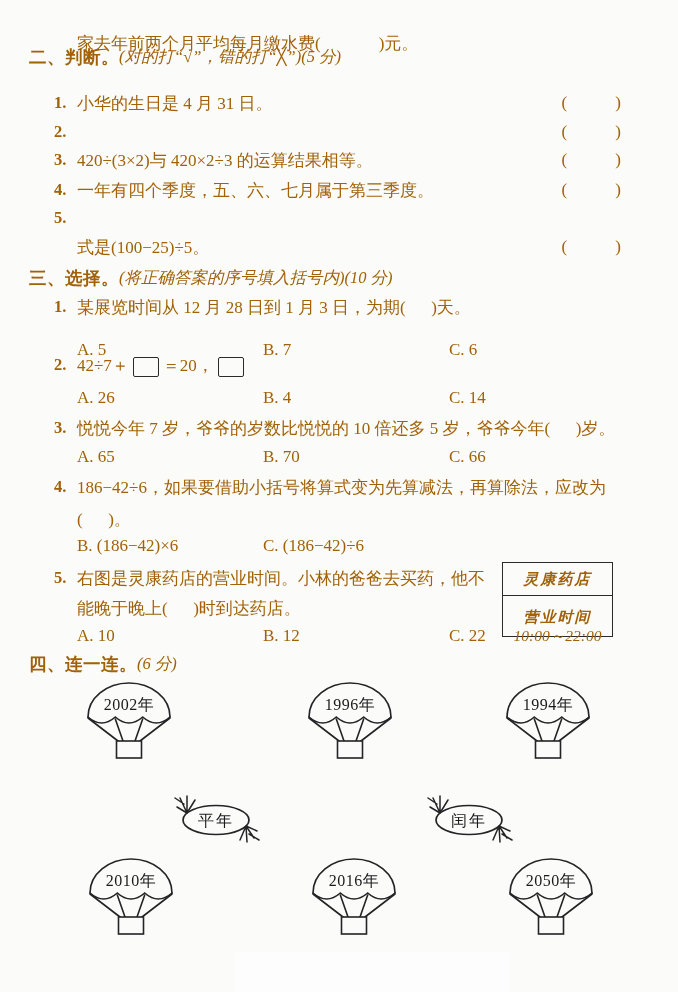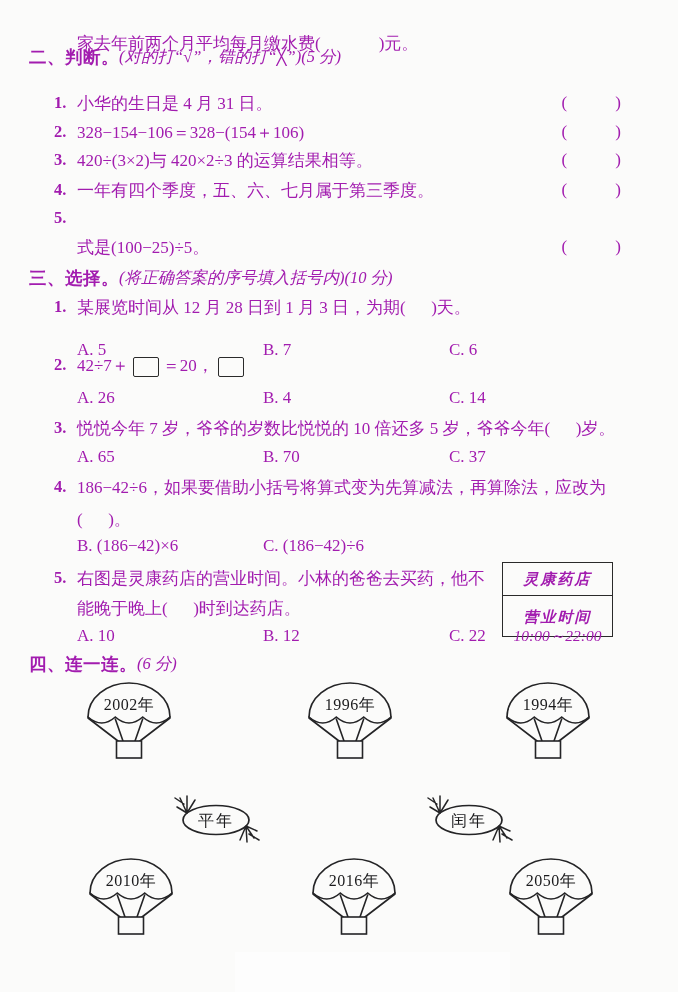--- a/index.html
+++ b/index.html
@@ -3,21 +3,21 @@
 <meta charset="utf-8">
 <style>
   html,body{margin:0;padding:0;}
   body{background:#e8e8e8;}
   .page{
     position:relative;
     width:678px;height:992px;
     margin:0 auto;
     background:#fbfbfa;
     font-family:"Liberation Serif","DejaVu Serif",serif;
-    color:#a21caf;
+    color:#a16207;
     overflow:hidden;
   }
   .line{
     position:absolute;left:0;width:678px;height:28px;
     display:flex;align-items:center;
     font-size:17px;white-space:nowrap;
   }
   .p77{padding-left:77px;box-sizing:border-box;}
   .p54{padding-left:54px;box-sizing:border-box;}
   .p29{padding-left:29px;box-sizing:border-box;}
@@ -74,21 +74,20 @@
       <span class="kai">(5 分)</span>
   </div>
 
   <div class="line p54 jline" style="top:89px">
     <span class="num">1.</span>
       <span>小华的生日是 4 月 31 日。</span>
       <span class="brk">(&nbsp;&nbsp;&nbsp;&nbsp;&nbsp;&nbsp;&nbsp;&nbsp;&nbsp;)</span>
   </div>
   <div class="line p54 jline" style="top:118px">
     <span class="num">2.</span>
-      <span>328−154−106＝328−(154＋106)</span>
       <span class="brk">(&nbsp;&nbsp;&nbsp;&nbsp;&nbsp;&nbsp;&nbsp;&nbsp;&nbsp;)</span>
   </div>
   <div class="line p54 jline" style="top:146px">
     <span class="num">3.</span>
       <span>420÷(3×2)与 420×2÷3 的运算结果相等。</span>
       <span class="brk">(&nbsp;&nbsp;&nbsp;&nbsp;&nbsp;&nbsp;&nbsp;&nbsp;&nbsp;)</span>
   </div>
   <div class="line p54 jline" style="top:176px">
     <span class="num">4.</span>
       <span>一年有四个季度，五、六、七月属于第三季度。</span>
@@ -131,21 +130,21 @@
       <span class="col c">C. 14</span>
   </div>
 
   <div class="line p54" style="top:414px">
     <span class="num">3.</span>
       <span>悦悦今年 7 岁，爷爷的岁数比悦悦的 10 倍还多 5 岁，爷爷今年(&nbsp;&nbsp;&nbsp;&nbsp;&nbsp;&nbsp;)岁。</span>
   </div>
   <div class="line p77" style="top:443px">
     <span class="col a">A. 65</span>
       <span class="col b">B. 70</span>
-      <span class="col c">C. 37</span>
+      <span class="col c">C. 66</span>
   </div>
 
   <div class="line p54" style="top:473px">
     <span class="num">4.</span>
       <span>186−42÷6，如果要借助小括号将算式变为先算减法，再算除法，应改为</span>
   </div>
   <div class="line p77" style="top:505px">
     <span>(&nbsp;&nbsp;&nbsp;&nbsp;&nbsp;&nbsp;)。</span>
   </div>
   <div class="line p77" style="top:532px">

